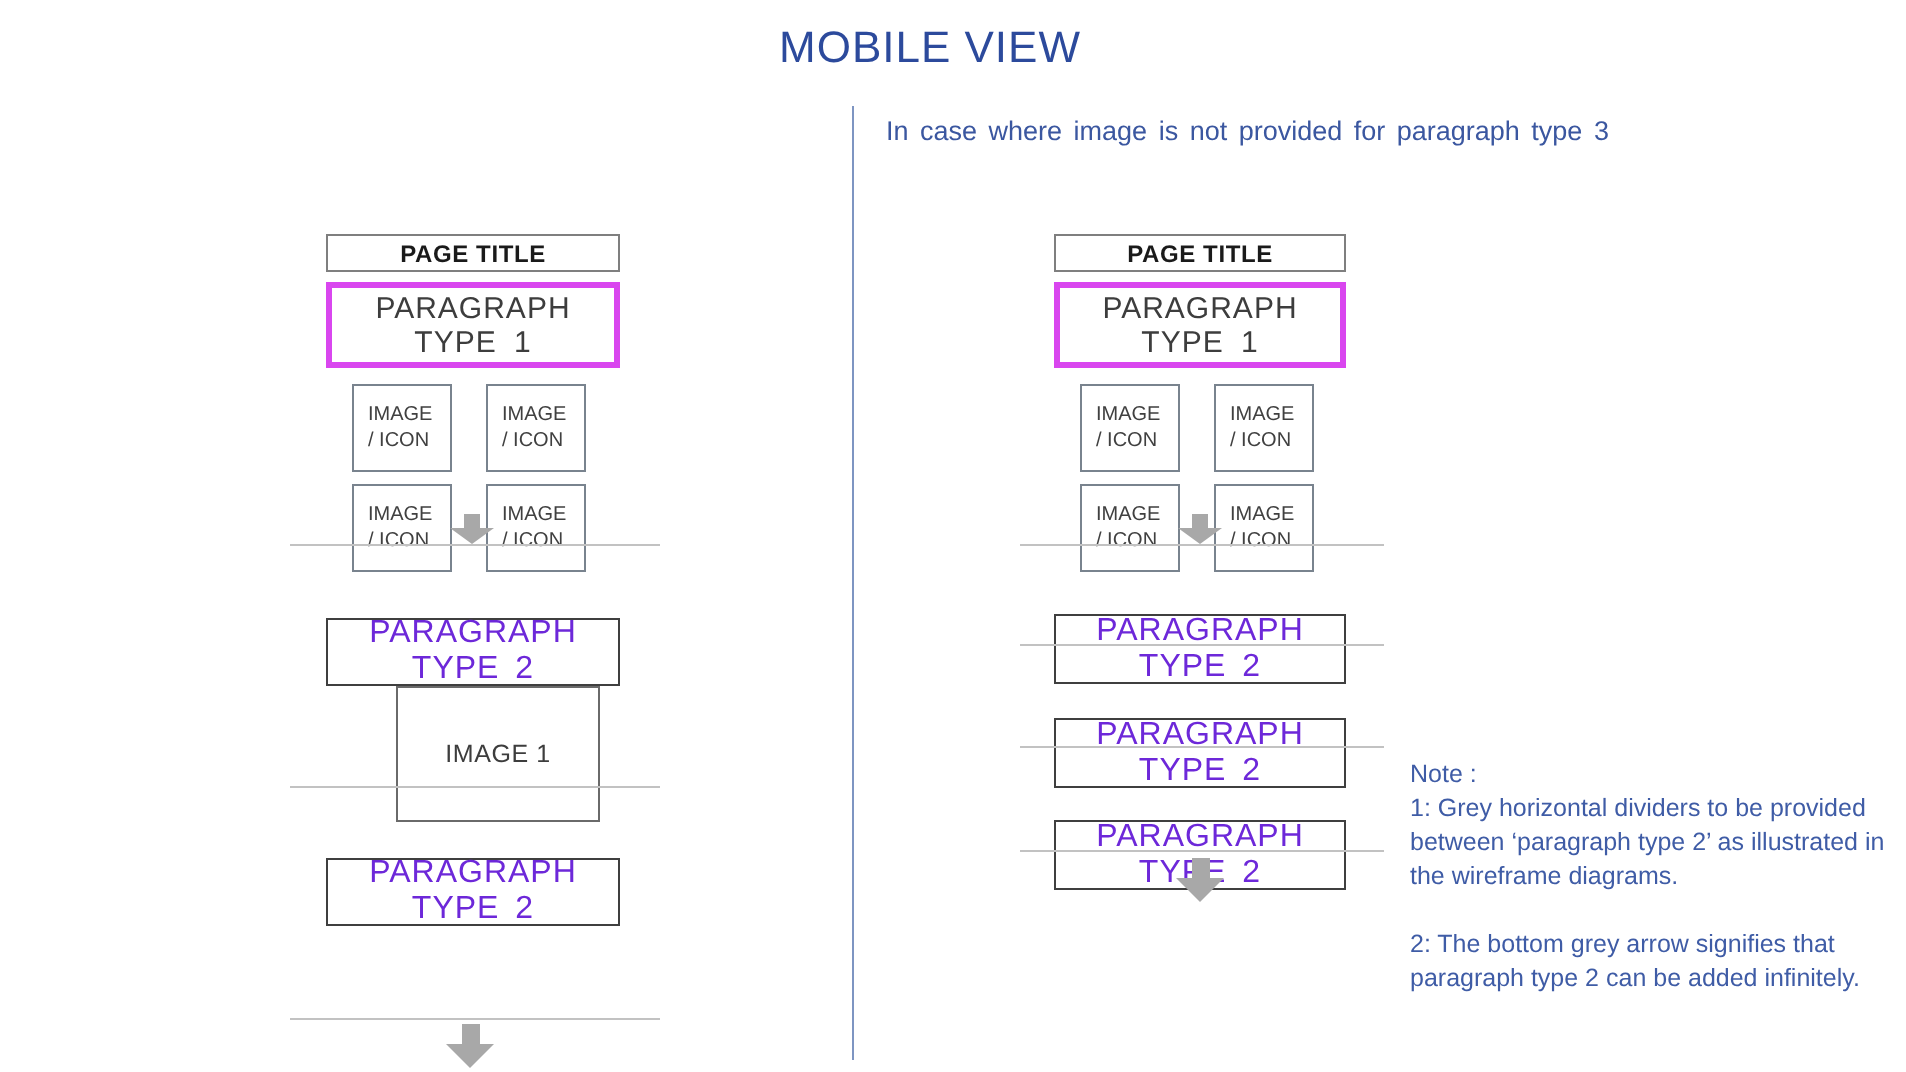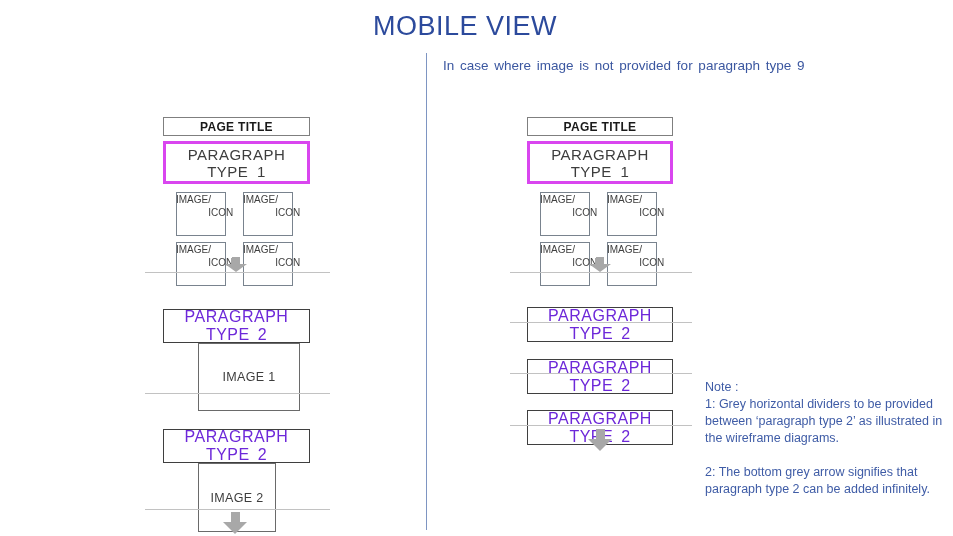--- a/index.html
+++ b/index.html
@@ -8,21 +8,21 @@
     width: 953px;
     height: 536px;
     background: #ffffff;
     overflow: hidden;
     font-family: "Liberation Sans", sans-serif;
   }
   .slide-title {
     position: absolute;
     top: 11px; left: 0; width: 930px;
     text-align: center;
-    font-size: 27px;
+    font-size: 22px;
     letter-spacing: 0.5px;
     color: #2c4a9c;
   }
   .caption {
     position: absolute;
     top: 58px;
     font-size: 13.5px;
     word-spacing: 2px;
     color: #3b57a0;
     white-space: nowrap;
@@ -67,21 +67,21 @@
     font-size: 16px;
     letter-spacing: 0.5px;
     word-spacing: 3px;
     color: #6d28d9;
   }
   .iconbox {
     border: 1px solid #79838e;
     font-size: 10px;
     line-height: 13px;
     color: #404040;
-    flex-direction: row;
+    flex-direction: column;
     align-items: flex-start;
     justify-content: center;
     padding-left: 7px;
     text-align: left;
   }
   .imgbox {
     border: 1px solid #6a6a6a;
     font-size: 12.5px;
     letter-spacing: 0.3px;
     color: #3d3d3d;
@@ -108,21 +108,21 @@
   .note .point2 { margin-top: 17px; }
 </style>
 </head>
 <body>
 
 <div class="canvas">
 
   <div class="slide-title">MOBILE VIEW</div>
   <div class="vdiv"></div>
 
-  <div class="caption" style="left:443px;">In case where image is not provided for paragraph type 9</div>
+  <div class="caption" style="left:443px;">In case where image is not provided for paragraph type 3</div>
 
   <div class="box pt" style="left:163px;top:88px;width:147px;height:19px;">PAGE TITLE</div>
   <div class="box p1" style="left:163px;top:112px;width:147px;height:43px;">PARAGRAPH TYPE 1</div>
 
   <div class="box iconbox" style="left:176px;top:163px;width:50px;height:44px;">
     <span>IMAGE</span>
     <span>/ ICON</span>
   </div>
   <div class="box iconbox" style="left:243px;top:163px;width:50px;height:44px;">
     <span>IMAGE</span>
@@ -143,21 +143,20 @@
   </div>
 
   <div class="hdiv" style="left:145px;top:272px;width:185px;"></div>
 
   <div class="box p2" style="left:163px;top:280px;width:147px;height:34px;">PARAGRAPH TYPE 2</div>
   <div class="box imgbox" style="left:198px;top:314px;width:102px;height:68px;">IMAGE 1</div>
 
   <div class="hdiv" style="left:145px;top:393px;width:185px;"></div>
 
   <div class="box p2" style="left:163px;top:400px;width:147px;height:34px;">PARAGRAPH TYPE 2</div>
-  <div class="box imgbox" style="left:198px;top:434px;width:78px;height:69px;">IMAGE 2</div>
 
   <div class="hdiv" style="left:145px;top:509px;width:185px;"></div>
 
   <div class="arrow big" style="left:223px;top:512px;">
     <div class="stem"></div>
       <div class="head"></div>
   </div>
 
   <div class="box pt" style="left:527px;top:88px;width:146px;height:19px;">PAGE TITLE</div>
   <div class="box p1" style="left:527px;top:112px;width:146px;height:43px;">PARAGRAPH TYPE 1</div>

